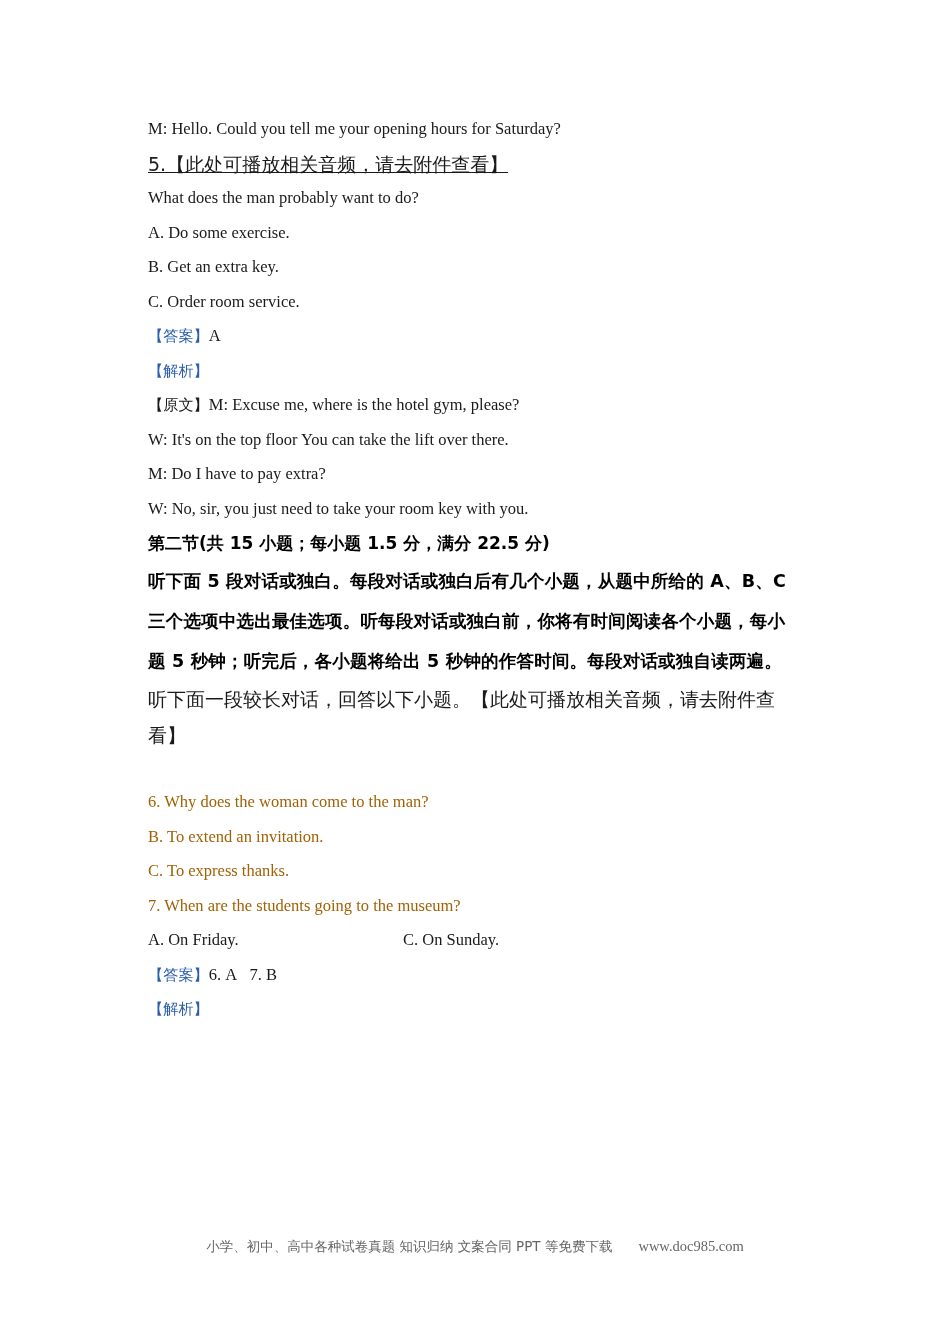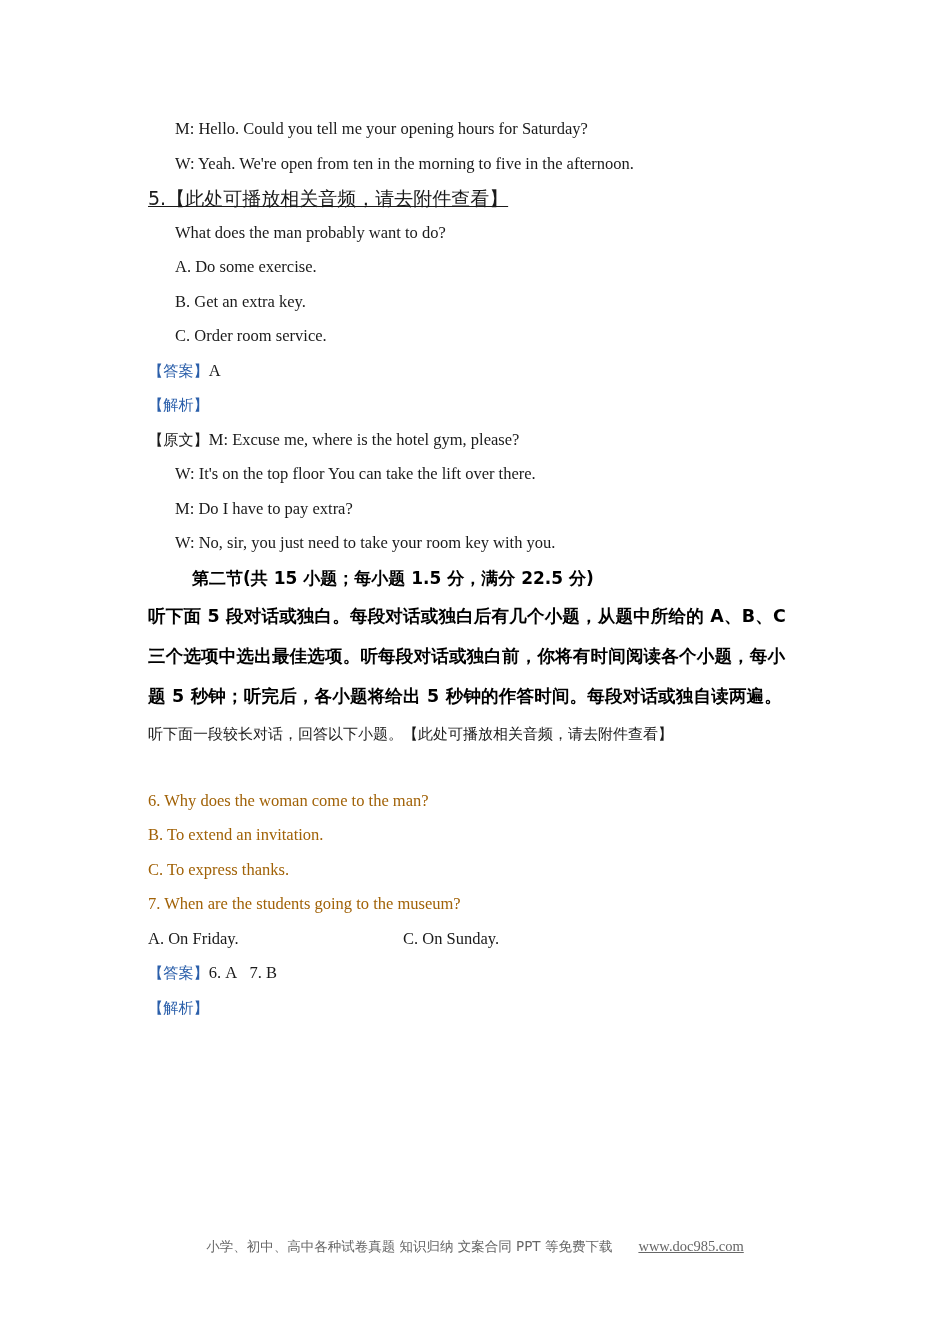--- a/index.html
+++ b/index.html
@@ -23,21 +23,20 @@
     padding: 112px 148px 0 148px;
   }
   .line {
     font-size: 16.5px;
     line-height: 34.5px;
     color: #1a1a1a;
     white-space: pre-wrap;
   }
   .line-en {
     font-family: "Liberation Serif", serif;
-    margin-left: 27px;
   }
   .line-cn {
     font-family: "DejaVu Sans", sans-serif;
     font-size: 19px;
     text-decoration: underline;
   }
   .ans-line {
     font-size: 15.5px;
     line-height: 34.5px;
   }
@@ -55,33 +54,32 @@
     font-family: "DejaVu Sans", sans-serif;
     color: #1a1a1a;
     font-size: 15.2px;
   }
   .section-head {
     font-family: "DejaVu Sans", sans-serif;
     font-weight: bold;
     font-size: 17px;
     line-height: 35px;
     color: #000;
-    margin-left: 44px;
   }
   .section-body {
     font-family: "DejaVu Sans", sans-serif;
     font-weight: bold;
     font-size: 17.5px;
     line-height: 40px;
     color: #000;
     letter-spacing: 0.2px;
   }
   .sub-note {
     font-family: "DejaVu Sans", sans-serif;
-    font-size: 15px;
+    font-size: 19px;
     line-height: 36px;
     color: #1a1a1a;
   }
   .q-line {
     font-size: 16.5px;
     line-height: 34.5px;
     color: #a16207;
   }
   .opts-row {
     display: flex;
@@ -102,30 +100,28 @@
     text-align: center;
     font-family: "DejaVu Sans", sans-serif;
     font-size: 13.5px;
     color: #666666;
   }
   .footer .url {
     font-family: "Liberation Serif", serif;
     font-size: 14.5px;
     color: #666666;
     margin-left: 26px;
-    text-decoration: underline;
   }
 </style>
 </head>
 <body>
 
 <div class="page">
 
   <div class="line line-en">M: Hello. Could you tell me your opening hours for Saturday?</div>
-  <div class="line line-en">W: Yeah. We're open from ten in the morning to five in the afternoon.</div>
 
   <div class="line line-cn">5.【此处可播放相关音频，请去附件查看】</div>
 
   <div class="line line-en">What does the man probably want to do?</div>
   <div class="line line-en">A. Do some exercise.</div>
   <div class="line line-en">B. Get an extra key.</div>
   <div class="line line-en">C. Order room service.</div>
 
   <div class="ans-line"><span class="ans-label">【答案】</span><span class="ans-value">A</span></div>
 

